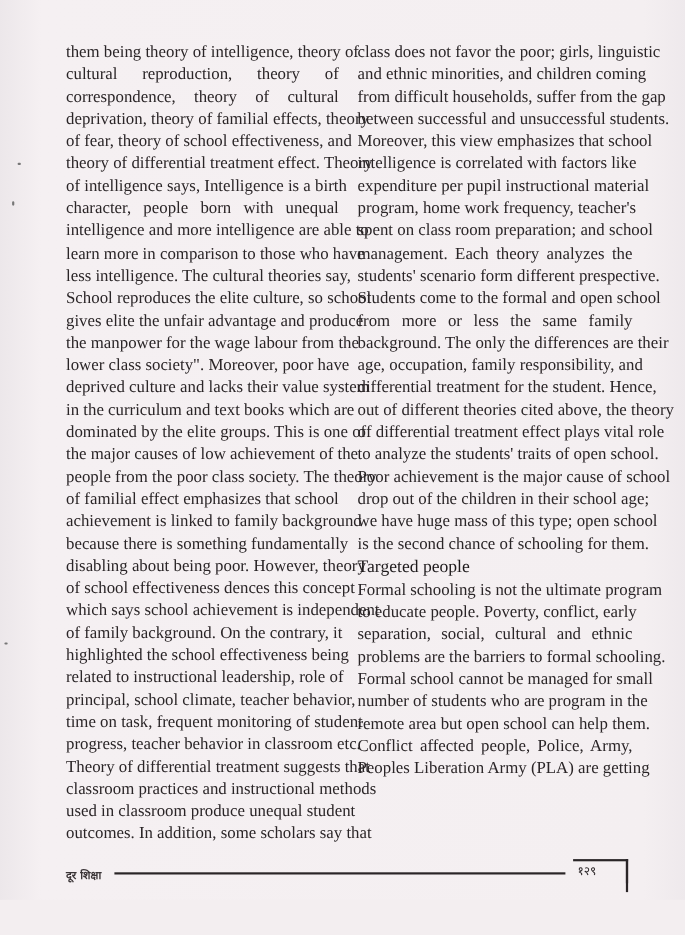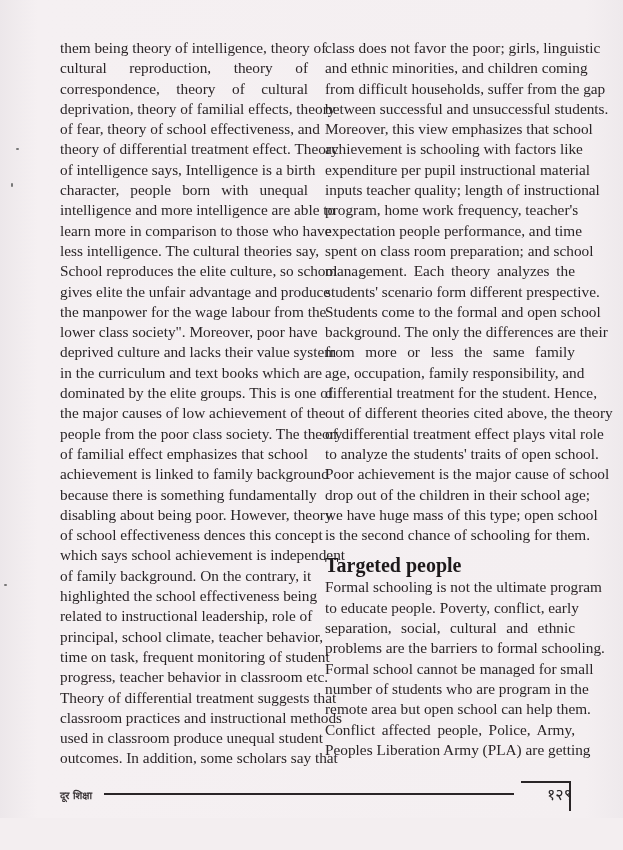--- a/index.html
+++ b/index.html
@@ -17,22 +17,22 @@
   .col {
     position: absolute; top: 38px;
     font-size: 15.3px; line-height: 20.3px;
     text-align: justify; text-align-last: justify;
   }
   .col.left { left: 60px; width: 248px; }
   .col.right { left: 325px; width: 250px; }
   .line { display: block; white-space: nowrap; text-align: justify; text-align-last: justify; }
   .line.last { text-align-last: left; }
   .heading {
-    display: block; font-weight: bold; font-size: 20px;
-    margin-top: 10px; margin-bottom: 1px; line-height: 21px;
+    display: block; font-weight: normal; font-size: 16px;
+    margin-bottom: 1px; line-height: 21px;
     text-align-last: left; color: #1d191b;
   }
   .footer-left {
     position: absolute; left: 60px; top: 788px;
     font-family: "DejaVu Sans", sans-serif; font-size: 10px; font-weight: bold;
     color: #3a3436;
   }
   .footer-rule {
     position: absolute; left: 104px; top: 793px; width: 410px; height: 2px;
     background: #2a2527;
@@ -40,22 +40,22 @@
   .pgbox {
     position: absolute; left: 521px; top: 781px; width: 48px; height: 20px;
     border-top: 2px solid #2a2527; border-right: 2px solid #2a2527;
     text-align: center;
   }
   .pgbox-tail {
     position: absolute; left: 569px; top: 781px; width: 2px; height: 30px;
     background: #2a2527;
   }
   .pgnum {
-    position: absolute; left: 547px; top: 783px;
-    font-family: Liberation Sans, sans-serif; font-size: 16px; color: #2a2527;
+    position: absolute; left: 525px; top: 783px;
+    font-family: Liberation Sans, sans-serif; font-size: 11px; color: #2a2527;
   }
   .speck { position: absolute; width: 3px; height: 2px; background: #777; border-radius: 1px; }
 </style>
 </head>
 <body>
 
 <div class="page">
   <span class="speck" style="left:16px;top:148px;"></span>
   <span class="speck" style="left:11px;top:183px;width:2px;height:4px;"></span>
   <span class="speck" style="left:4px;top:584px;"></span>
@@ -99,31 +99,29 @@
       <span class="line">outcomes. In addition, some scholars say that</span>
     </div>
 
   <div class="col right">
     <div id="rightp1">
         <span class="line">class does not favor the poor; girls, linguistic</span>
         <span class="line">and ethnic minorities, and children coming</span>
         <span class="line">from difficult households, suffer from the gap</span>
         <span class="line">between successful and unsuccessful students.</span>
         <span class="line">Moreover, this view emphasizes that school</span>
-        <span class="line">achievement is schooling with factors like</span>
+        <span class="line">intelligence is correlated with factors like</span>
         <span class="line">expenditure per pupil instructional material</span>
-        <span class="line">inputs teacher quality; length of instructional</span>
         <span class="line">program, home work frequency, teacher's</span>
-        <span class="line">expectation people performance, and time</span>
         <span class="line">spent on class room preparation; and school</span>
         <span class="line">management. Each theory analyzes the</span>
         <span class="line">students' scenario form different prespective.</span>
         <span class="line">Students come to the formal and open school</span>
+        <span class="line">from more or less the same family</span>
         <span class="line">background. The only the differences are their</span>
-        <span class="line">from more or less the same family</span>
         <span class="line">age, occupation, family responsibility, and</span>
         <span class="line">differential treatment for the student. Hence,</span>
         <span class="line">out of different theories cited above, the theory</span>
         <span class="line">of differential treatment effect plays vital role</span>
         <span class="line">to analyze the students' traits of open school.</span>
         <span class="line">Poor achievement is the major cause of school</span>
         <span class="line">drop out of the children in their school age;</span>
         <span class="line">we have huge mass of this type; open school</span>
         <span class="line last">is the second chance of schooling for them.</span>
       </div>

